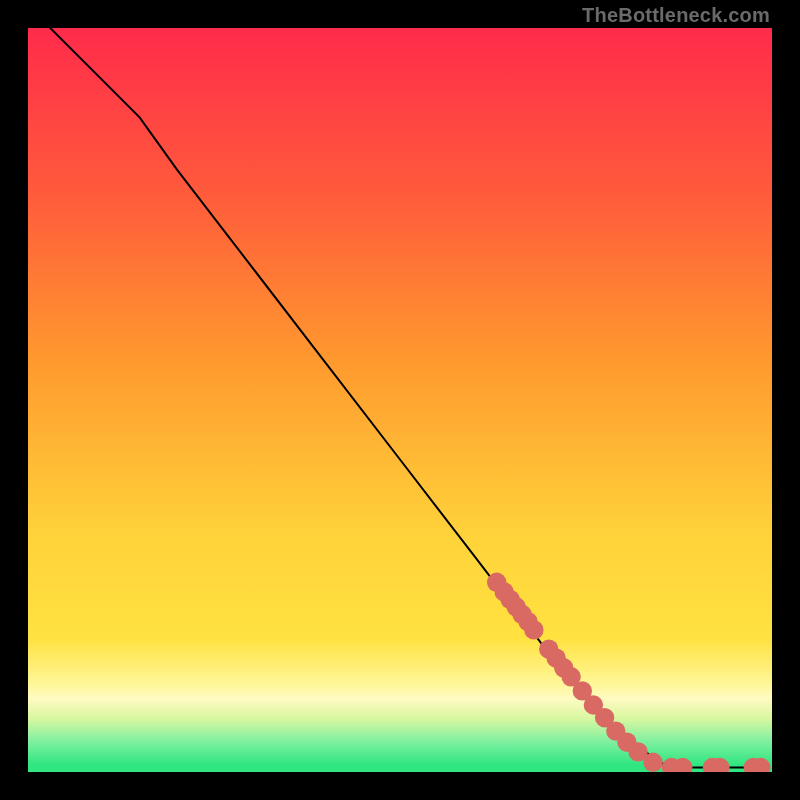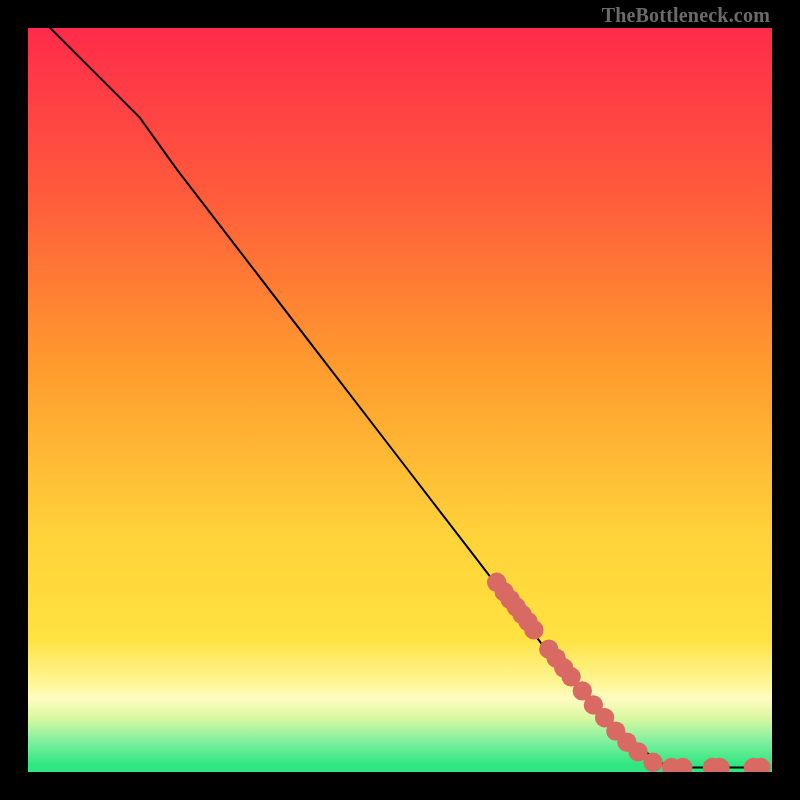--- a/index.html
+++ b/index.html
@@ -15,21 +15,21 @@
     left: 28px;
     top: 28px;
     width: 744px;
     height: 744px;
     background: #000;
   }
   .watermark {
     position: absolute;
     right: 30px;
     top: 4px;
-    font-family: Liberation Serif, serif;
+    font-family: Liberation Sans, sans-serif;
     font-size: 20px;
     font-weight: 600;
     color: #6a6a6a;
     letter-spacing: 0.2px;
   }
   svg {
     position: absolute;
     left: 28px;
     top: 28px;
     width: 744px;

